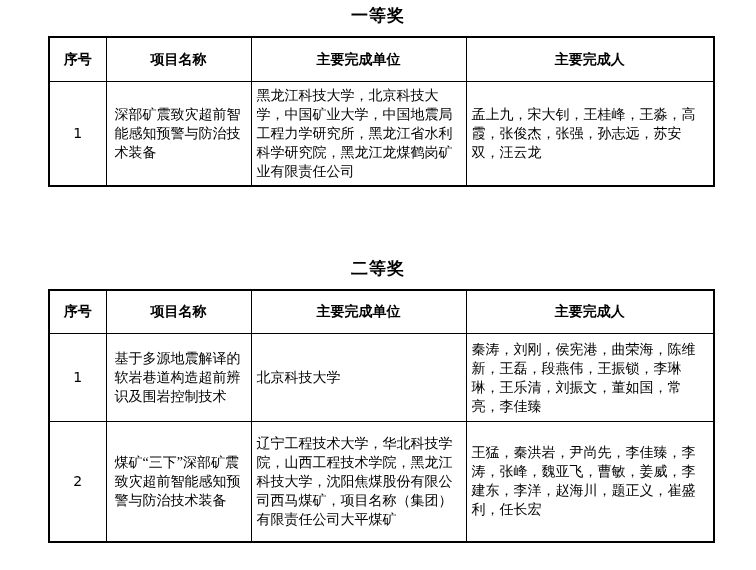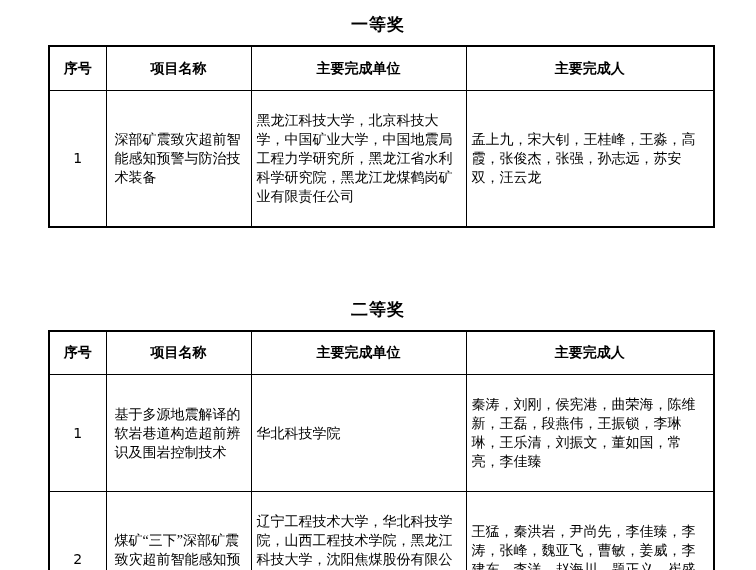--- a/index.html
+++ b/index.html
@@ -15,21 +15,21 @@
     height: 570px;
     background: #ffffff;
     overflow: hidden;
   }
   .section-title {
     text-align: center;
     font-size: 17px;
     font-weight: bold;
     letter-spacing: 1px;
   }
-  .title-first { padding-top: 13px; }
+  .title-first { padding-top: 4px; }
   .title-second { padding-top: 70px; }
   table.awards-table {
     border-collapse: collapse;
     table-layout: fixed;
     width: 665px;
     margin: 9px 0 0 48px;
     border: 2px solid #000000;
   }
   .awards-table th, .awards-table td {
     border: 1px solid #000000;
@@ -37,21 +37,21 @@
     line-height: 19px;
     vertical-align: middle;
     word-break: break-all;
   }
   .awards-table th {
     font-weight: bold;
     text-align: center;
     height: 44px;
   }
   .awards-table td {
-    padding: 20px 5px;
+    padding: 4px 5px;
   }
   .cell-index { text-align: center; }
   .cell-project { padding-left: 8px !important; padding-right: 10px !important; font-family: Liberation Serif, serif; }
   .row-t1-1 td { height: 103px; }
   .row-t2-1 td { height: 88px; }
   .row-t2-2 td { height: 120px; }
   col.c-index { width: 57px; }
   col.c-project { width: 145px; }
   col.c-orgs { width: 215px; }
   col.c-people { width: 248px; }
@@ -102,21 +102,21 @@
         <th>序号</th>
         <th>项目名称</th>
         <th>主要完成单位</th>
         <th>主要完成人</th>
       </tr>
     </thead>
     <tbody>
       <tr class="row-t2-1">
         <td class="cell-index">1</td>
         <td class="cell-project">基于多源地震解译的软岩巷道构造超前辨识及围岩控制技术</td>
-        <td class="cell-orgs">华北科技学院</td>
+        <td class="cell-orgs">北京科技大学</td>
         <td class="cell-people">秦涛，刘刚，侯宪港，曲荣海，陈维新，王磊，段燕伟，王振锁，李琳琳，王乐清，刘振文，董如国，常亮，李佳臻</td>
       </tr>
       <tr class="row-t2-2">
         <td class="cell-index">2</td>
         <td class="cell-project">煤矿“三下”深部矿震致灾超前智能感知预警与防治技术装备</td>
         <td class="cell-orgs">辽宁工程技术大学，华北科技学院，山西工程技术学院，黑龙江科技大学，沈阳焦煤股份有限公司西马煤矿，项目名称（集团）有限责任公司大平煤矿</td>
         <td class="cell-people">王猛，秦洪岩，尹尚先，李佳臻，李涛，张峰，魏亚飞，曹敏，姜威，李建东，李洋，赵海川，题正义，崔盛利，任长宏</td>
       </tr>
     </tbody>
   </table>

